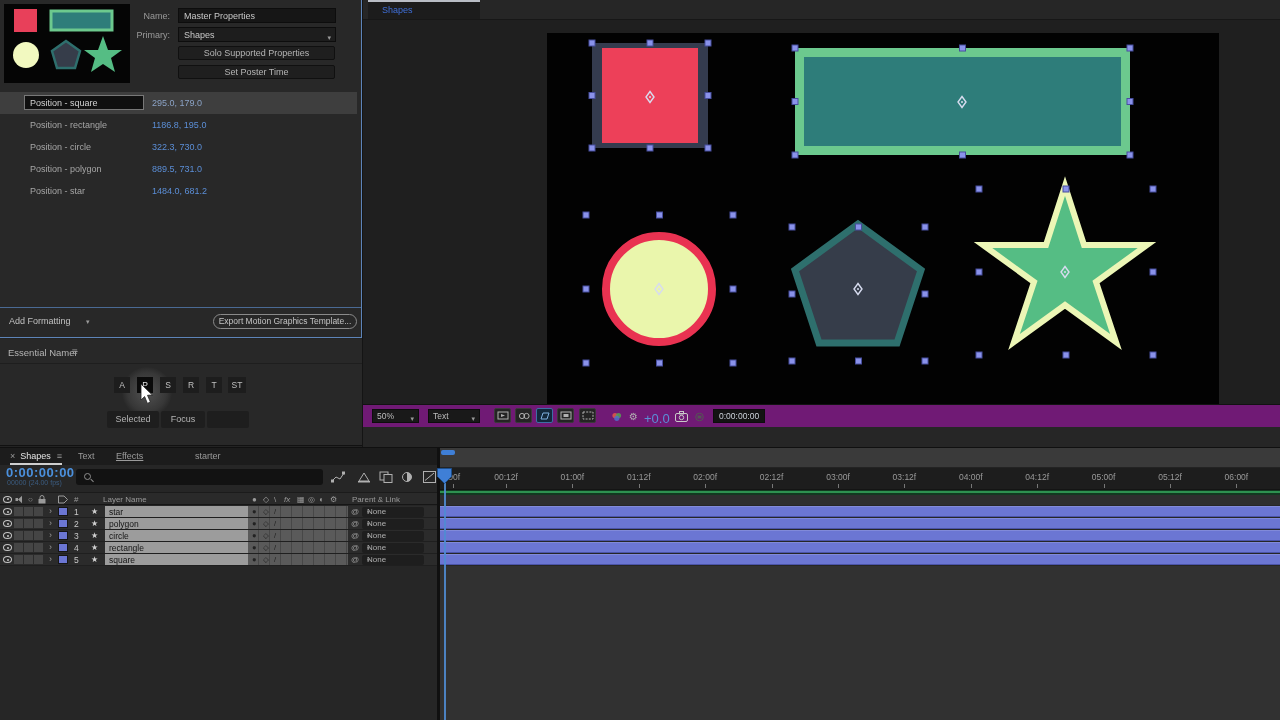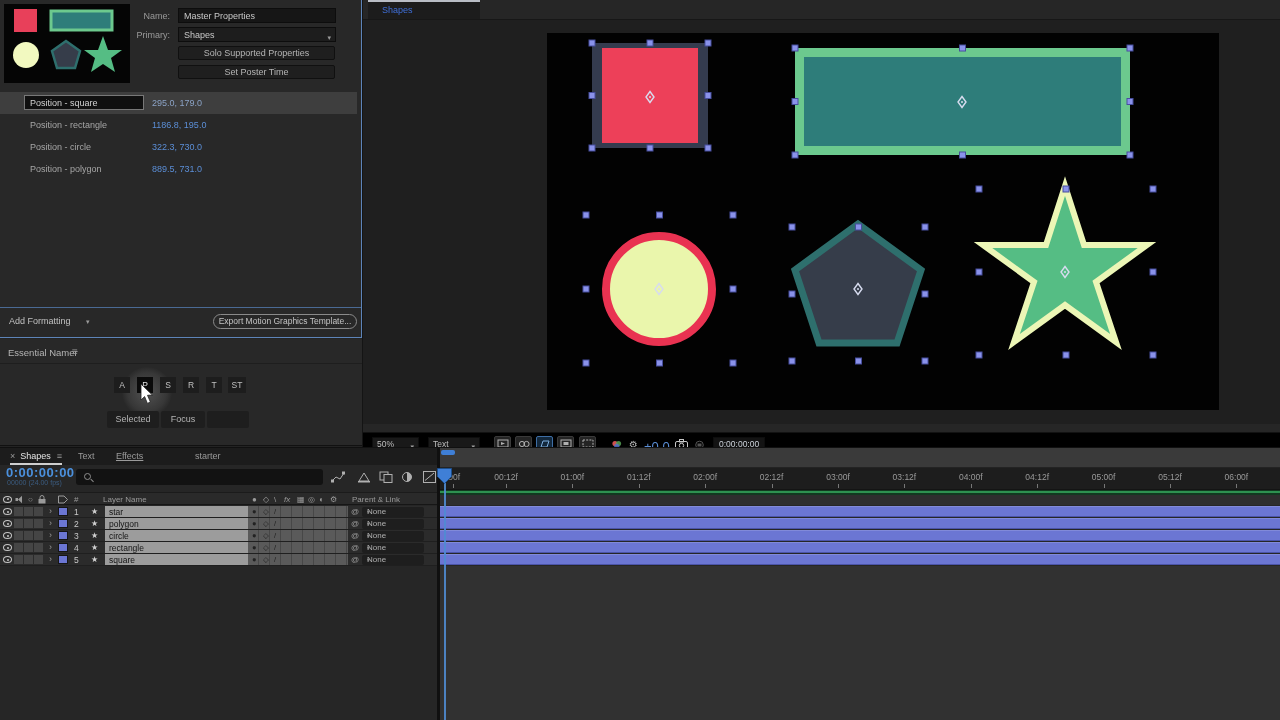--- a/index.html
+++ b/index.html
@@ -45,21 +45,21 @@
   .sec-btn { position:absolute; top:72px; height:17px; background:#1e1e1e; color:#b4b4b4;
     font-size:9px; text-align:center; line-height:17px; border-radius:2px; }
 
   
   .viewer-panel { left:363px; top:0; width:917px; height:447px; background:#262626; }
   .vtab-topline { left:5px; top:0; width:112px; height:2px; background:#b9bdc5; }
   .vtab { left:5px; top:2px; width:112px; height:17px; background:#1c1c1c; }
   .vtab span { position:absolute; left:14px; top:3px; font-size:9px; color:#3f6fd8; }
   .viewer-area { left:0; top:20px; width:917px; height:404px; background:#1f1f1f; }
   .comp-canvas { left:184px; top:13px; width:672px; height:377px; background:#020202; }
-  .vtoolbar { left:0; top:432px; width:917px; height:23px; background:#000000; border-top:1px solid #121212; }
+  .vtoolbar { left:0; top:404px; width:917px; height:23px; background:#701a75; border-top:1px solid #121212; }
   .vt-dd { position:absolute; top:4px; height:14px; background:#191919; border:1px solid #0d0d0d;
     color:#bdbdbd; font-size:8.5px; line-height:12px; padding:0 4px; }
   .vt-ic { position:absolute; top:3px; width:17px; height:15px; border:1px solid #3a3a3a;
     border-radius:2px; background:#242424; }
   .vt-ic.on { background:#13283c; border-color:#3e6ea5; }
   .vt-ic svg { position:absolute; left:2px; top:2px; }
   .vt-txt { position:absolute; top:6px; font-size:13px; }
   .vt-tc { position:absolute; top:4px; height:14px; background:#131313; border:1px solid #0d0d0d;
     color:#ccd2da; font-size:8.5px; line-height:12px; padding:0 5px; }
 
@@ -148,20 +148,24 @@
           <span class="prop-label">Position - rectangle</span>
           <span class="prop-val">1186.8, 195.0</span>
         </div>
         <div class="abs prop-row" style="top: 44px;">
           <span class="prop-label">Position - circle</span>
           <span class="prop-val">322.3, 730.0</span>
         </div>
         <div class="abs prop-row" style="top: 66px;">
           <span class="prop-label">Position - polygon</span>
           <span class="prop-val">889.5, 731.0</span>
+        </div>
+        <div class="abs prop-row" style="top: 88px;">
+          <span class="prop-label">Position - star</span>
+          <span class="prop-val">1484.0, 681.2</span>
         </div>
       </div>
 
     <div class="abs eg-footer">
       <span class="abs" style="left:9px; top:8px; font-size:9px; color:#c0c0c0;">Add Formatting</span>
       <span class="abs" style="left:86px; top:10px; font-size:7px; color:#9a9a9a;">▾</span>
       <div class="abs pill" style="left:213px; top:6px; width:144px; height:15px;">Export Motion Graphics Template...</div>
     </div>
   </div>
 

